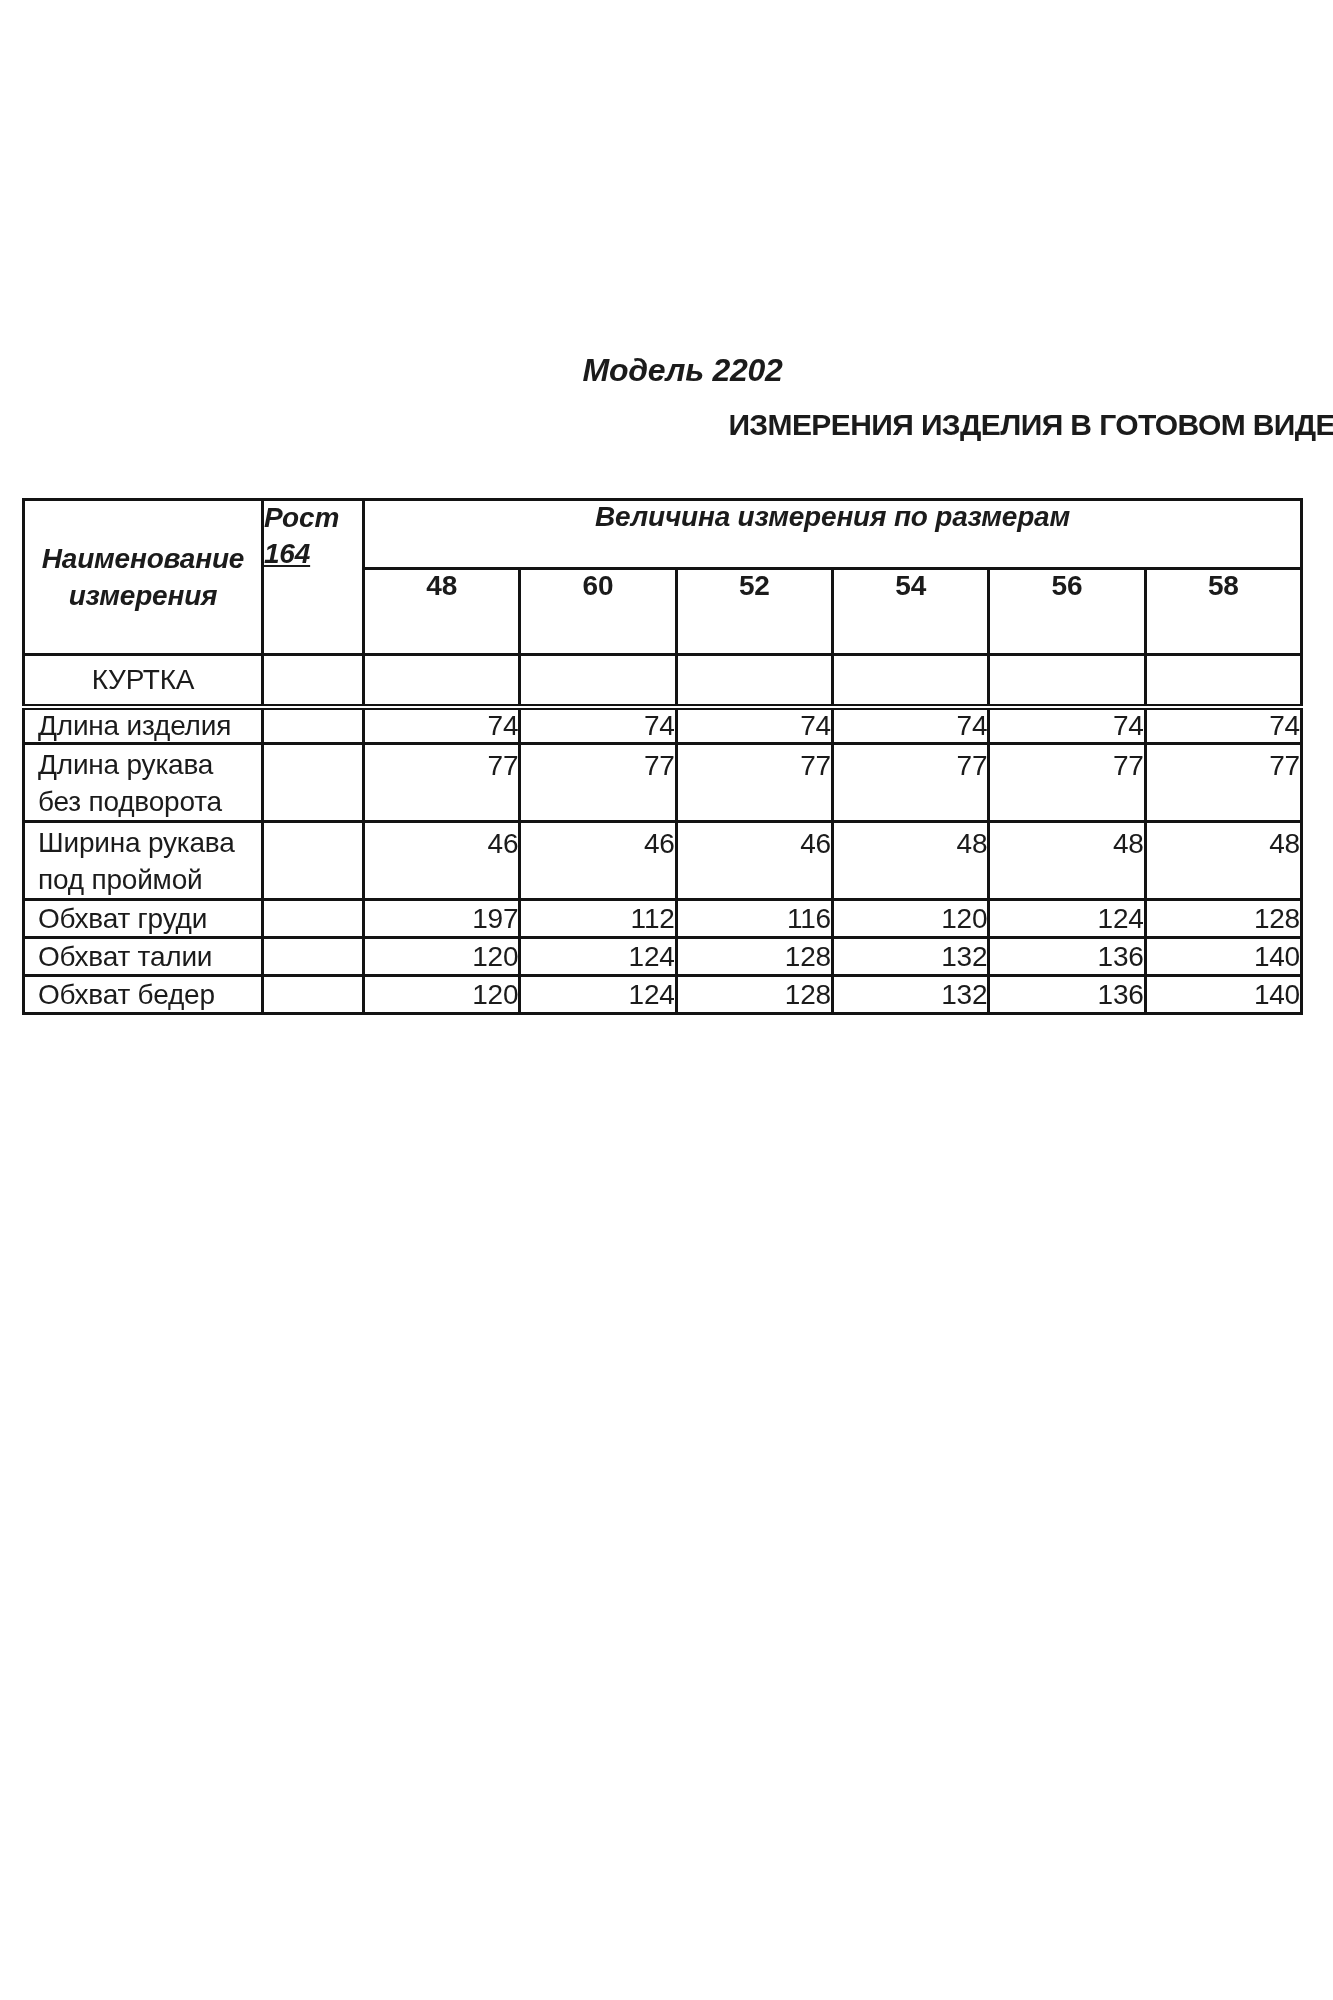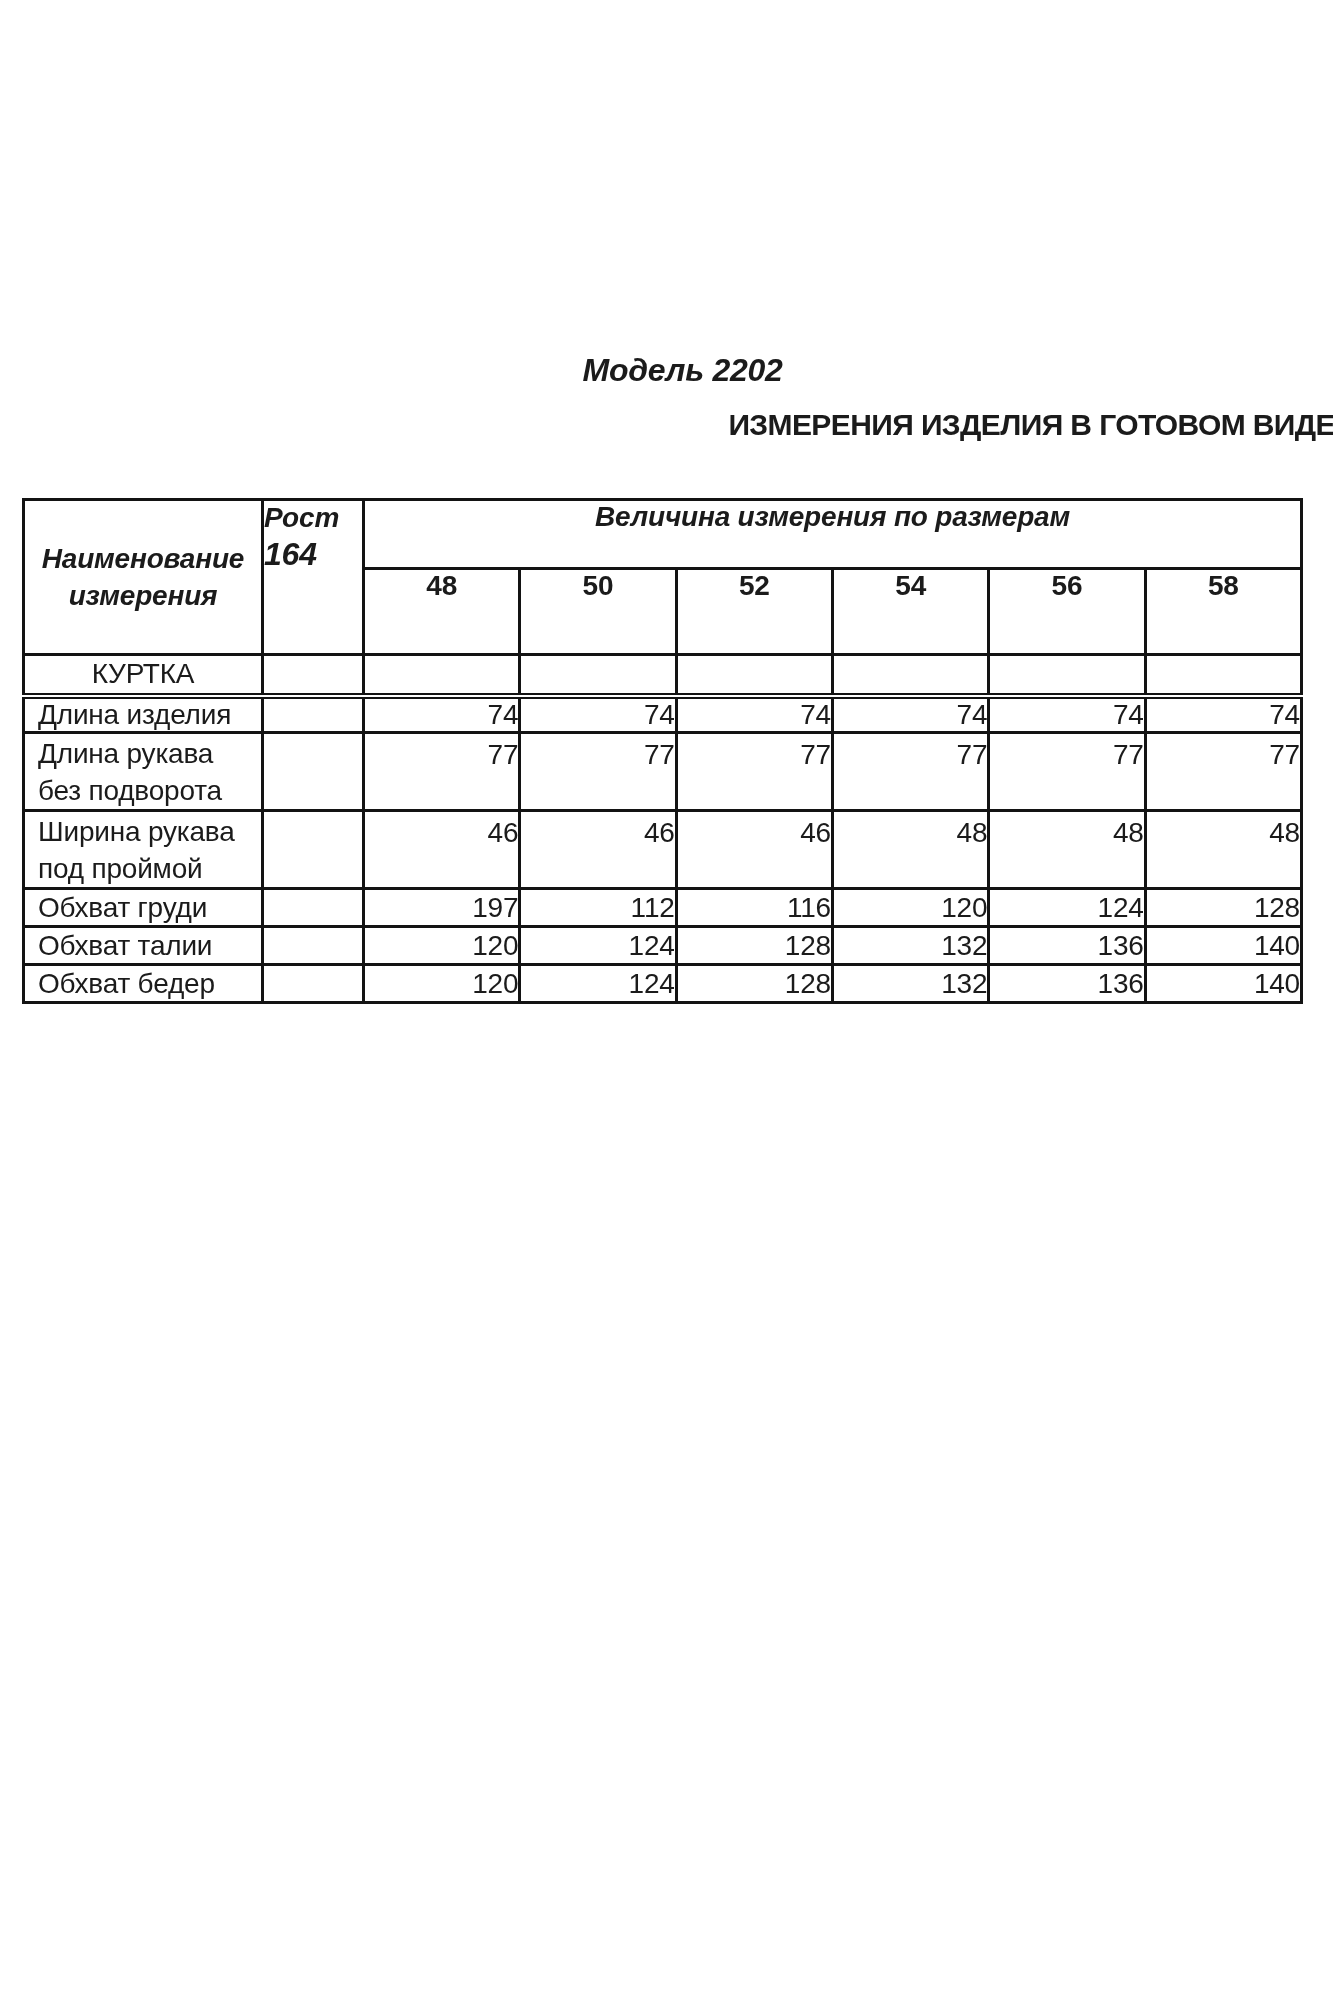--- a/index.html
+++ b/index.html
@@ -53,34 +53,34 @@
     line-height:37px;
     border-bottom:6px double var(--border);
   }
   .h-rost{
     font-weight:bold;font-style:italic;
     vertical-align:top;text-align:left;
     padding-top:8px;
     border-bottom:6px double var(--border);
   }
   .h-rost .rost-word{display:block;line-height:33px;}
-  .h-rost .rost-num{display:block;font-size:32px;line-height:40px;}
+  .h-rost .rost-num{display:block;font-size:28px;line-height:40px;text-decoration:underline;}
   .h-sizes{
     font-weight:bold;font-style:italic;
     vertical-align:top;text-align:center;
     padding-top:7px;
   }
   .h-size{
     font-weight:bold;
     vertical-align:top;text-align:center;
     padding-top:8px;
     border-bottom:6px double var(--border);
   }
   
-  tr.r-kurtka{height:41px;}
+  tr.r-kurtka{height:52px;}
   tr.r-kurtka td{border-bottom:6px double var(--border);}
   td.kurtka{
     text-align:center;vertical-align:middle;
   }
   
   tr.r-single{height:38px;}
   tr.r-изд{height:37px;}
   tr.r-tall{height:76px;}
   tr.r-tall2{height:77px;margin-top:20px;}
   td.label{
@@ -111,21 +111,21 @@
       <tr class="r-head1">
         <th class="h-name" rowspan="2">Наименование измерения</th>
         <th class="h-rost" rowspan="2">
           <span class="rost-word">Рост</span>
           <span class="rost-num">164</span>
         </th>
         <th class="h-sizes" colspan="6">Величина измерения по размерам</th>
       </tr>
       <tr class="r-head2">
         <th class="h-size">48</th>
-        <th class="h-size">50</th>
+        <th class="h-size">60</th>
         <th class="h-size">52</th>
         <th class="h-size">54</th>
         <th class="h-size">56</th>
         <th class="h-size">58</th>
       </tr>
 
       <tr class="r-kurtka">
         <td class="kurtka">КУРТКА</td>
         <td class="empty"></td>
         <td class="empty"></td>

